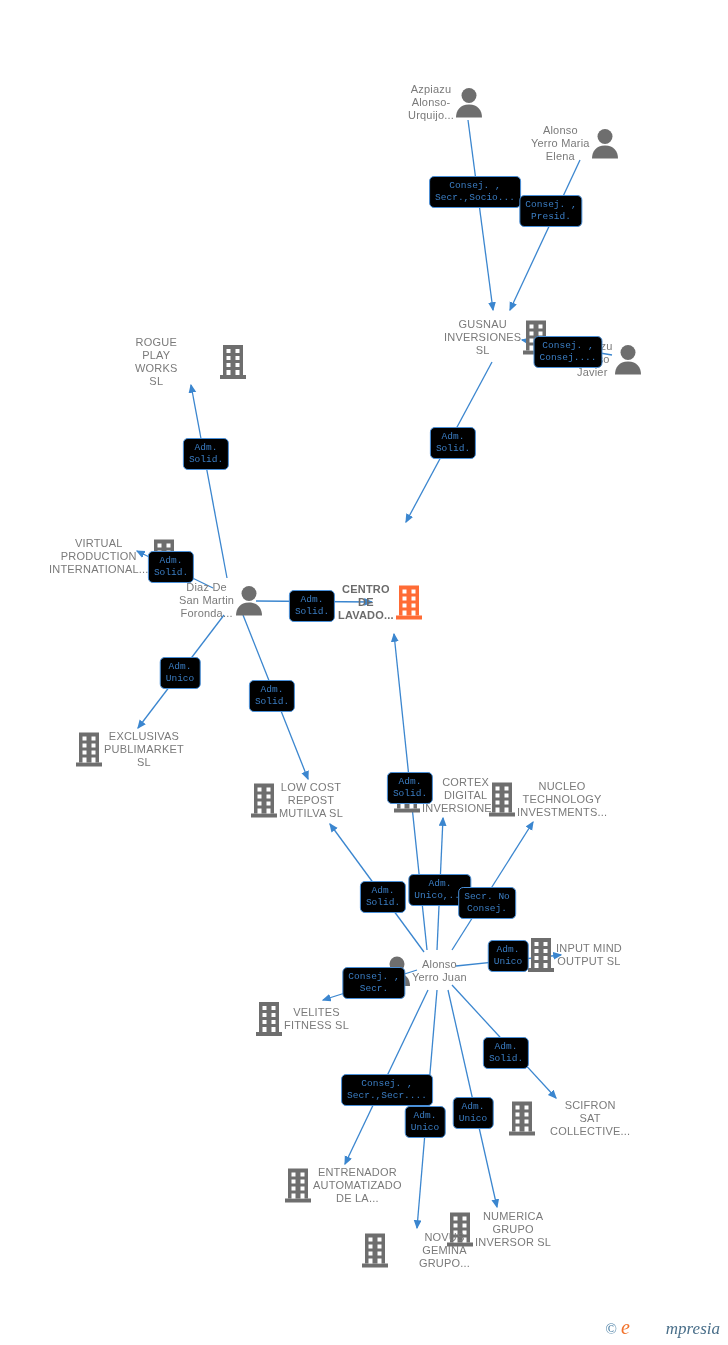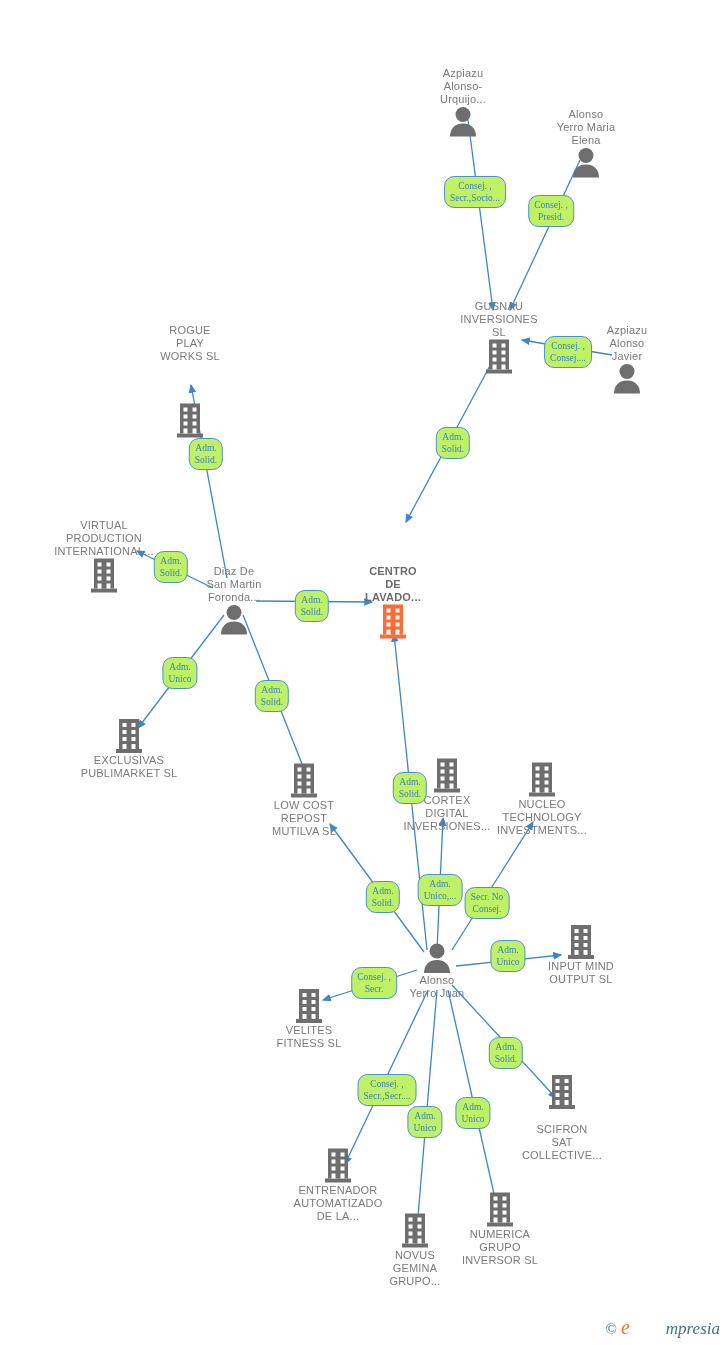--- a/index.html
+++ b/index.html
@@ -23,21 +23,21 @@
     left: 0;
     top: 0;
     width: 728px;
     height: 1345px;
     pointer-events: none;
   }
   .node {
     position: absolute;
     transform: translate(-50%, -50%);
     display: flex;
-    flex-direction: column;
+    flex-direction: row;
     align-items: center;
     width: 110px;
   }
   .node-label {
     font-size: 11px;
     line-height: 13px;
     color: #7a7a7a;
     text-align: center;
     letter-spacing: 0.2px;
     white-space: pre-line;
@@ -46,30 +46,30 @@
   .node-label.highlight {
     color: #6b6b6b;
     font-weight: bold;
   }
   .icon-wrap {
     line-height: 0;
   }
   .edge-label {
     position: absolute;
     transform: translate(-50%, -50%);
-    background: #bef264;
+    background: #000000;
     border: 1.3px solid #4a90d9;
-    border-radius: 10px;
+    border-radius: 5px;
     color: #3b7ec4;
     font-size: 9.5px;
     line-height: 12px;
     text-align: center;
     padding: 3px 5px;
     white-space: pre-line;
-    font-family: Liberation Serif, serif;
+    font-family: Liberation Mono, monospace;
   }
   #watermark {
     position: absolute;
     right: 8px;
     bottom: 6px;
     display: flex;
     align-items: baseline;
     gap: 4px;
   }
   .wm-c {
@@ -164,21 +164,21 @@
       </div>
       <div class="node" style="left: 627px; top: 359px;">
         <div class="node-label">Azpiazu
 Alonso
 Javier</div>
         <div class="icon-wrap"><svg width="30" height="32" viewBox="0 0 30 32">
             <circle cx="15" cy="9" r="7.5" fill="#6e6e6e"></circle>
             <path d="M15 18 C6 18 2 24 2 31 L28 31 C28 24 24 18 15 18 Z" fill="#6e6e6e"></path>
           </svg></div>
       </div>
-      <div class="node" style="left: 190px; top: 381px; gap: 40px;">
+      <div class="node" style="left: 190px; top: 362px; gap: 40px;">
         <div class="node-label">ROGUE
 PLAY
 WORKS  SL</div>
         <div class="icon-wrap"><svg width="30" height="36" viewBox="0 0 30 36">
             <rect x="5" y="1" width="20" height="30" fill="#6e6e6e"></rect>
             <rect x="2" y="31" width="26" height="4" fill="#6e6e6e"></rect>
             <rect x="8.5" y="5" width="4" height="4" fill="#fff"></rect>
             <rect x="17.5" y="5" width="4" height="4" fill="#fff"></rect>
             <rect x="8.5" y="12" width="4" height="4" fill="#fff"></rect>
             <rect x="17.5" y="12" width="4" height="4" fill="#fff"></rect>

